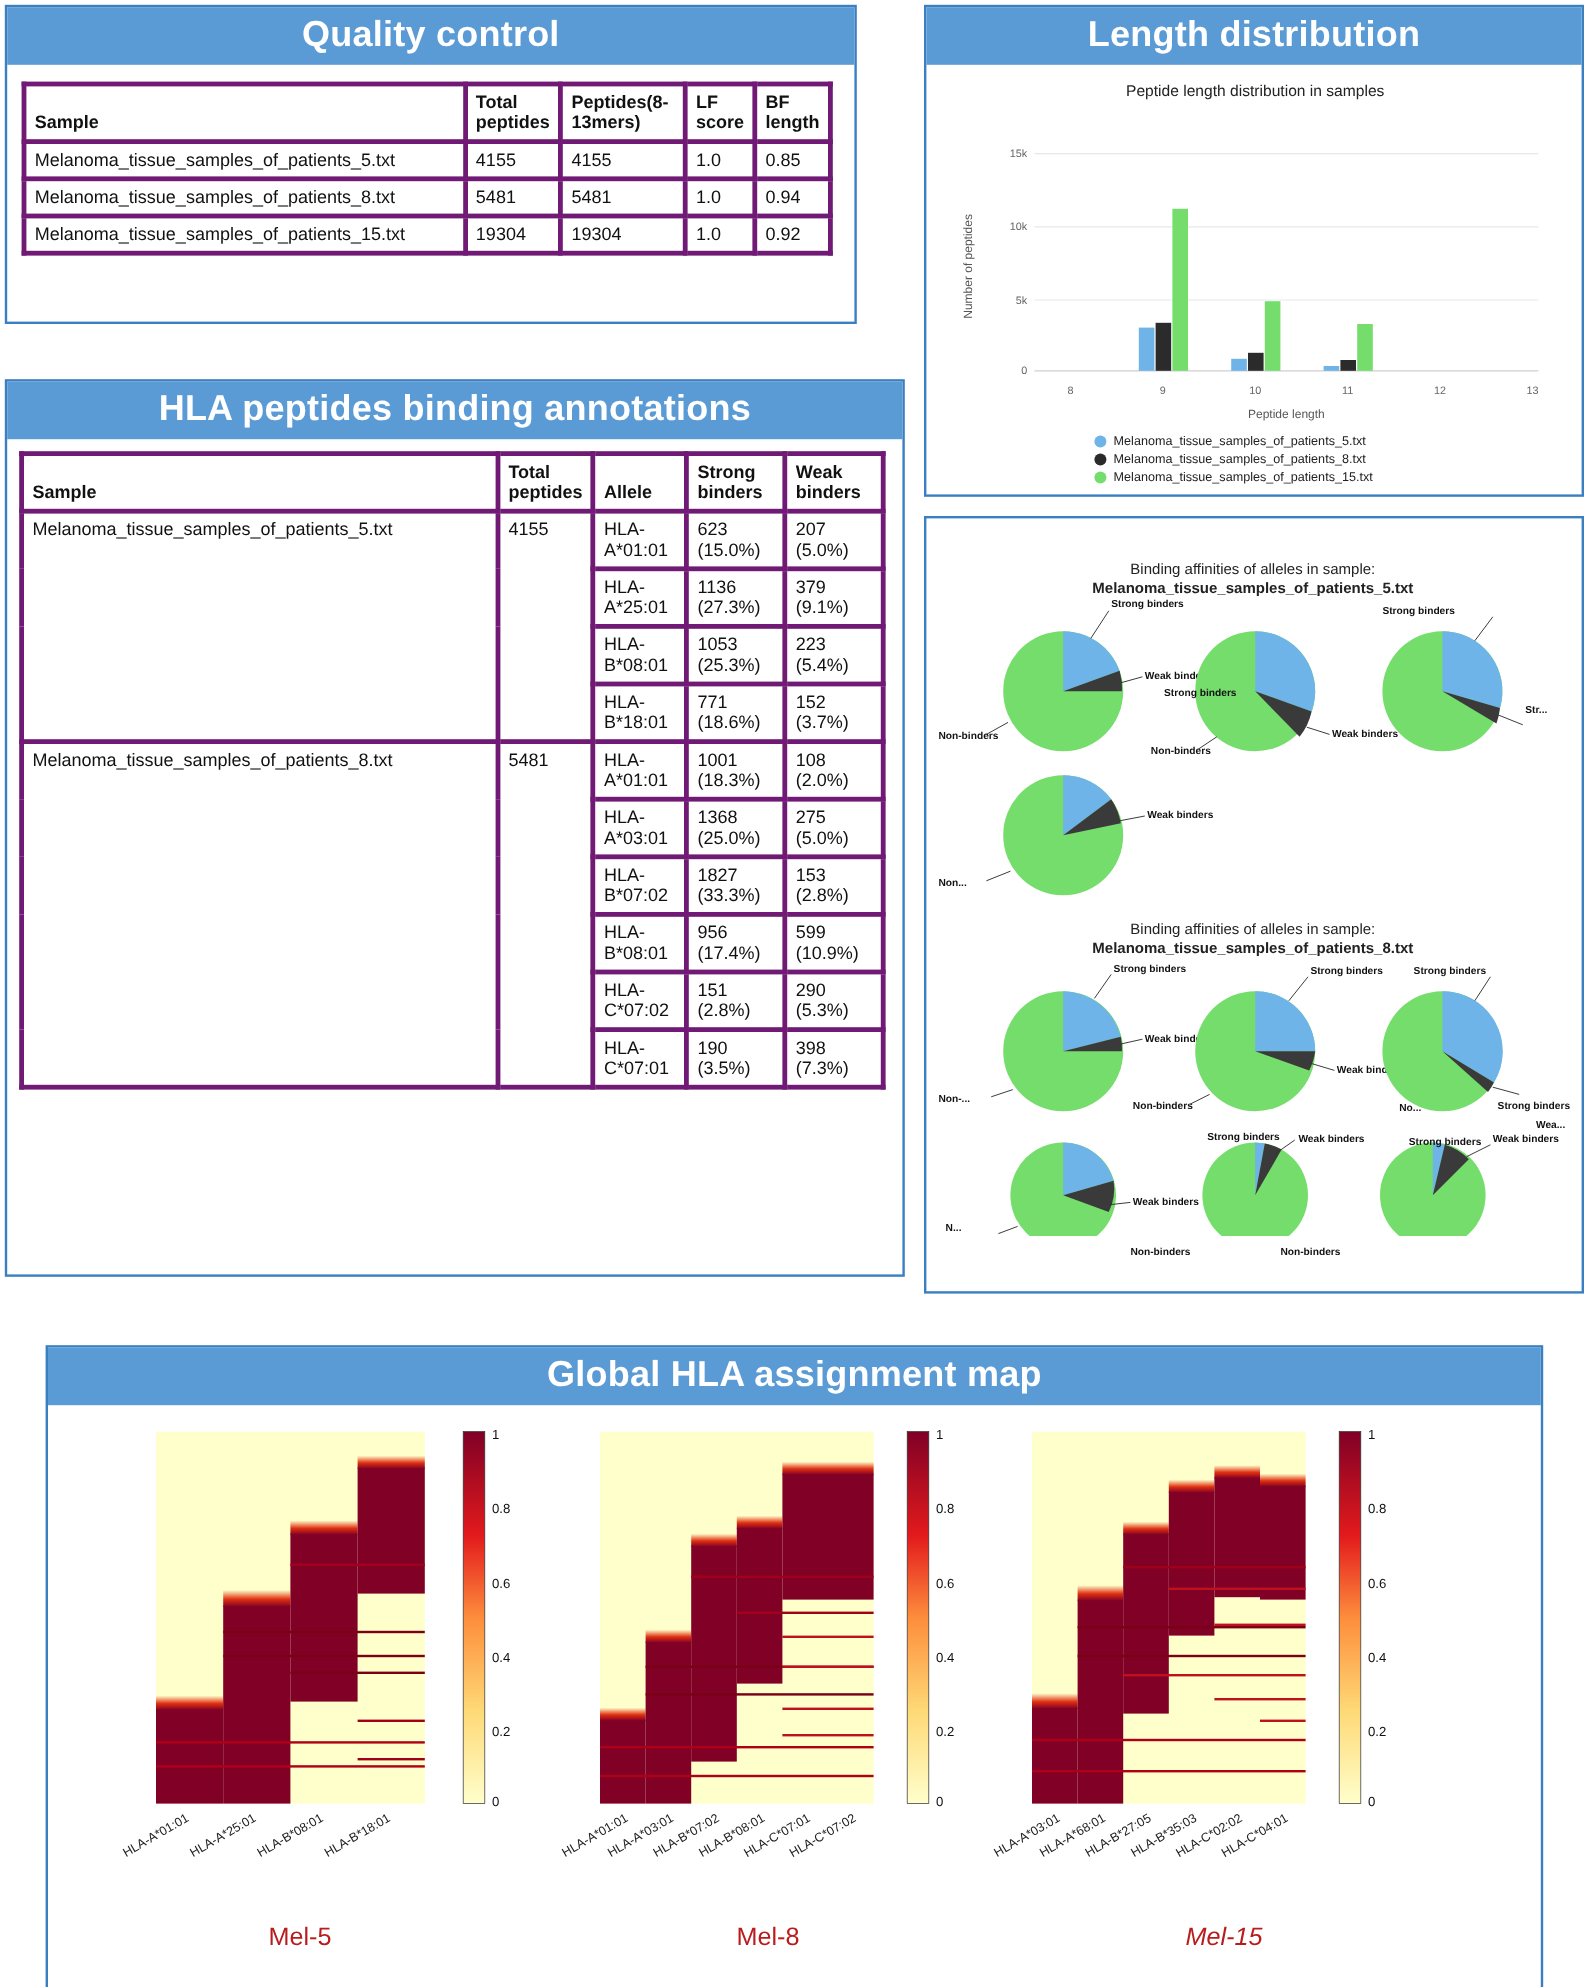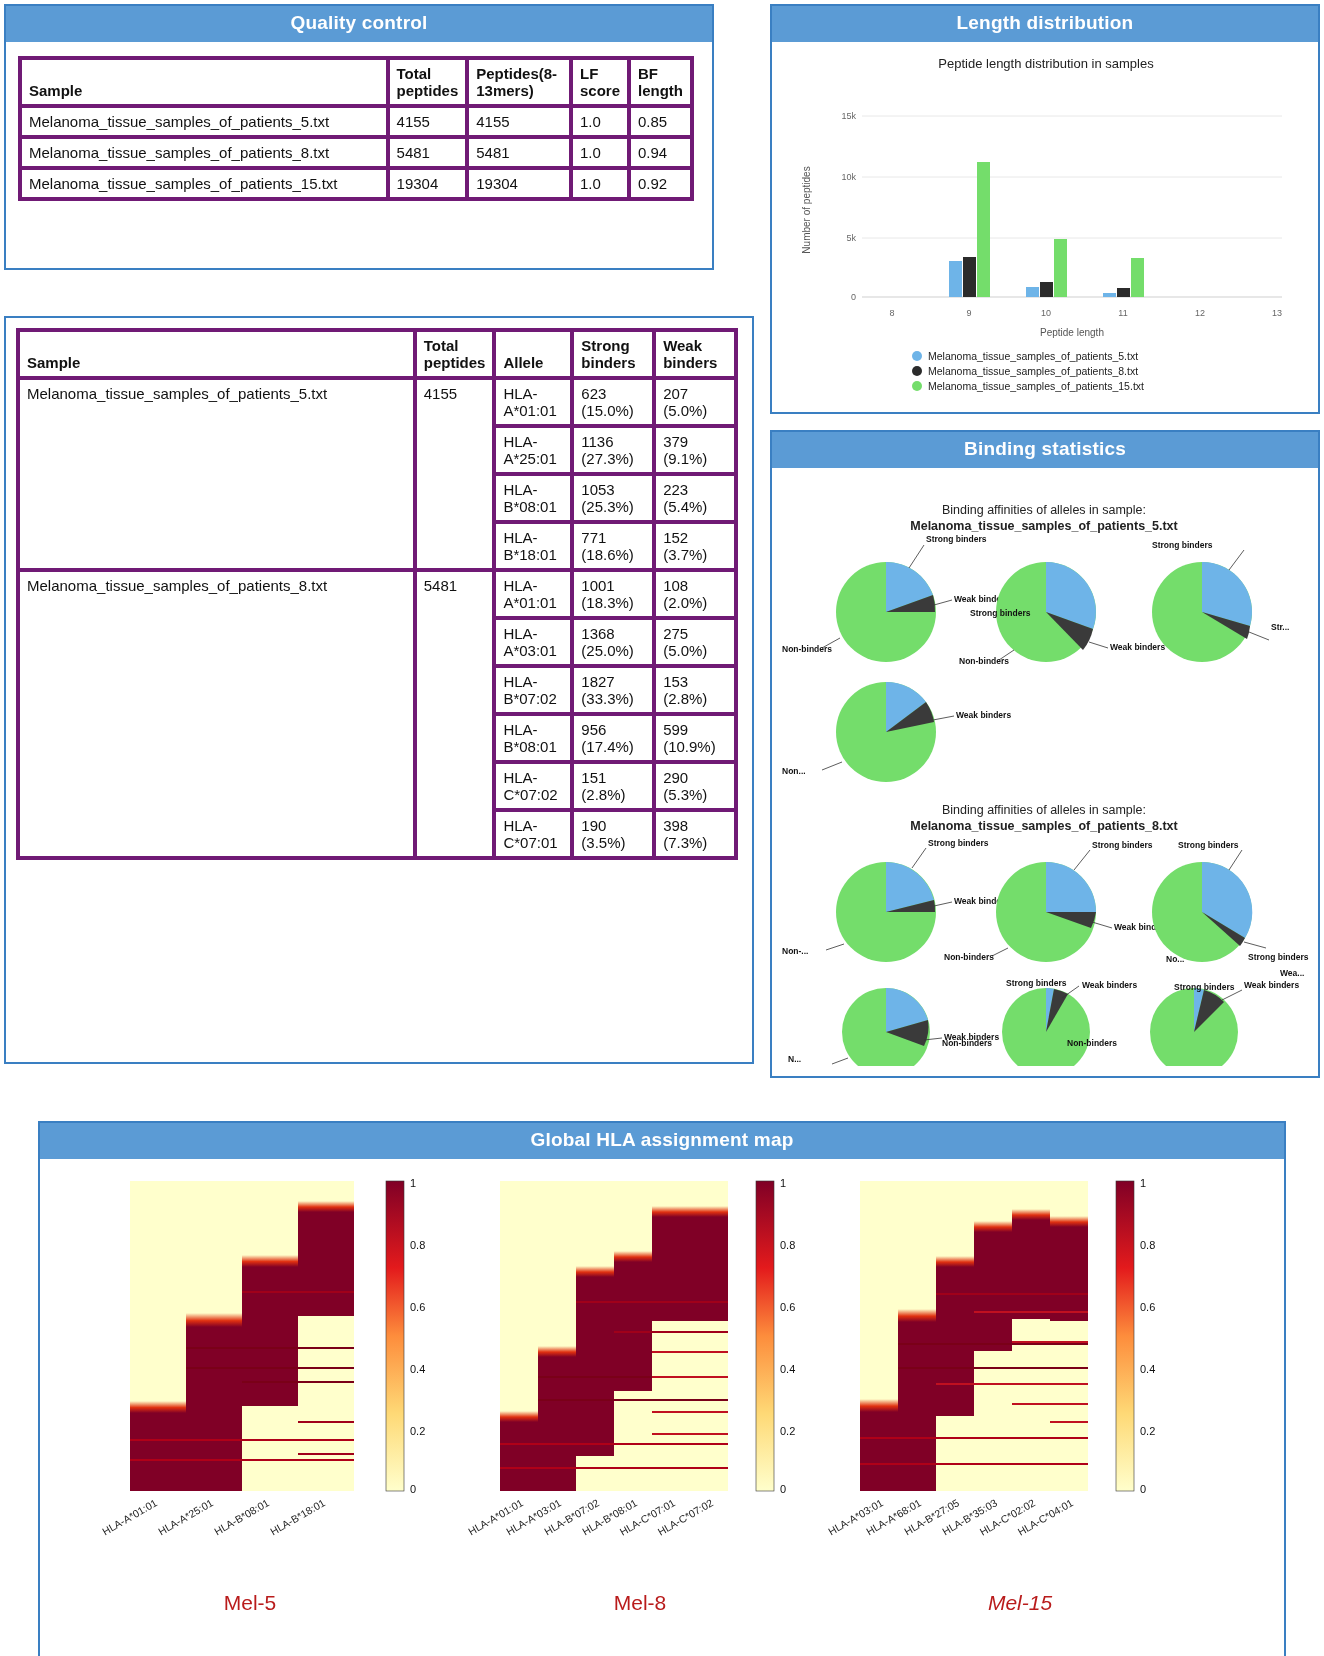--- a/index.html
+++ b/index.html
@@ -16,21 +16,21 @@
     background: #fff;
   }
   .panel {
     position: absolute;
     border: 2px solid #3a7fc2;
     background: #fff;
   }
   .panel-header {
     background: #5b9bd5;
     color: #ffffff;
-    font-size: 19px;
+    font-size: 30px;
     font-weight: bold;
     text-align: center;
     padding: 6px 4px 8px 4px;
     letter-spacing: 0.2px;
   }
   table.qc, table.hla {
     border-collapse: collapse;
     font-size: 15px;
     color: #111;
   }
@@ -93,20 +93,21 @@
             <td>19304</td>
             <td>1.0</td>
             <td>0.92</td>
           </tr>
         </tbody>
       </table>
     </div>
   </div>
 
   <div class="panel" style="left:4px; top:316px; width:750px; height:748px;">
+    <div class="panel-header">HLA peptides binding annotations</div>
     <div style="padding:10px 8px 6px 10px;">
       <table class="hla" style="width:722px;">
         <thead>
           <tr>
             <th style="width:398px; vertical-align:bottom;">Sample</th>
             <th style="width:78px;">Total peptides</th>
             <th style="width:78px; vertical-align:bottom;">Allele</th>
             <th style="width:82px;">Strong binders</th>
             <th style="width:82px;">Weak binders</th>
           </tr>
@@ -219,21 +220,20 @@
         <span>Melanoma_tissue_samples_of_patients_8.txt</span>
       </div>
       <div class="legend-row">
         <span class="legend-dot" style="background:#74dd6b"></span>
         <span>Melanoma_tissue_samples_of_patients_15.txt</span>
       </div>
     </div>
   </div>
 
   <div class="panel" style="left:770px; top:430px; width:550px; height:648px;">
-    <div class="panel-header">Binding statistics</div>
 
     <svg width="540" height="596" viewBox="0 0 540 596" style="margin:2px 2px 0 2px;">
 
       <text class="chart-title" x="270" y="44" text-anchor="middle" style="font-size:12.5px;">Binding affinities of alleles in sample:</text>
       <text class="chart-title" x="270" y="60" text-anchor="middle" style="font-size:12.5px; font-weight:bold;">Melanoma_tissue_samples_of_patients_5.txt</text>
 
       <g>
         <circle cx="112" cy="142" r="50" fill="#74dd6b"></circle>
         <path d="M112,142 L112,92 A50,50 0 0,1 159,125 Z" fill="#6eb4e8"></path>
         <path d="M112,142 L159,125 A50,50 0 0,1 161,142 Z" fill="#3a3a3a"></path>

